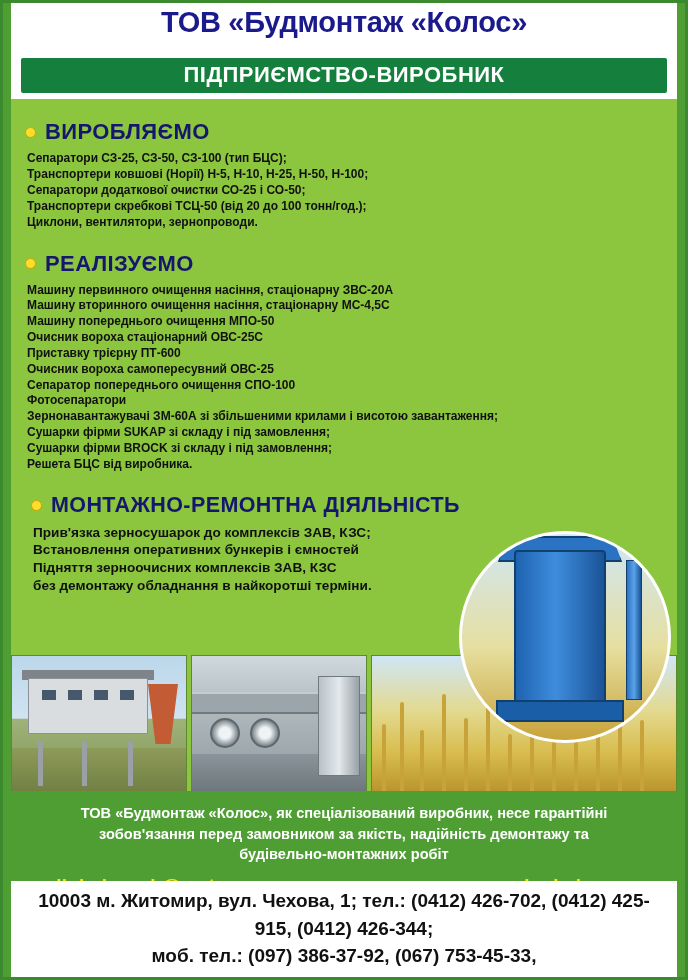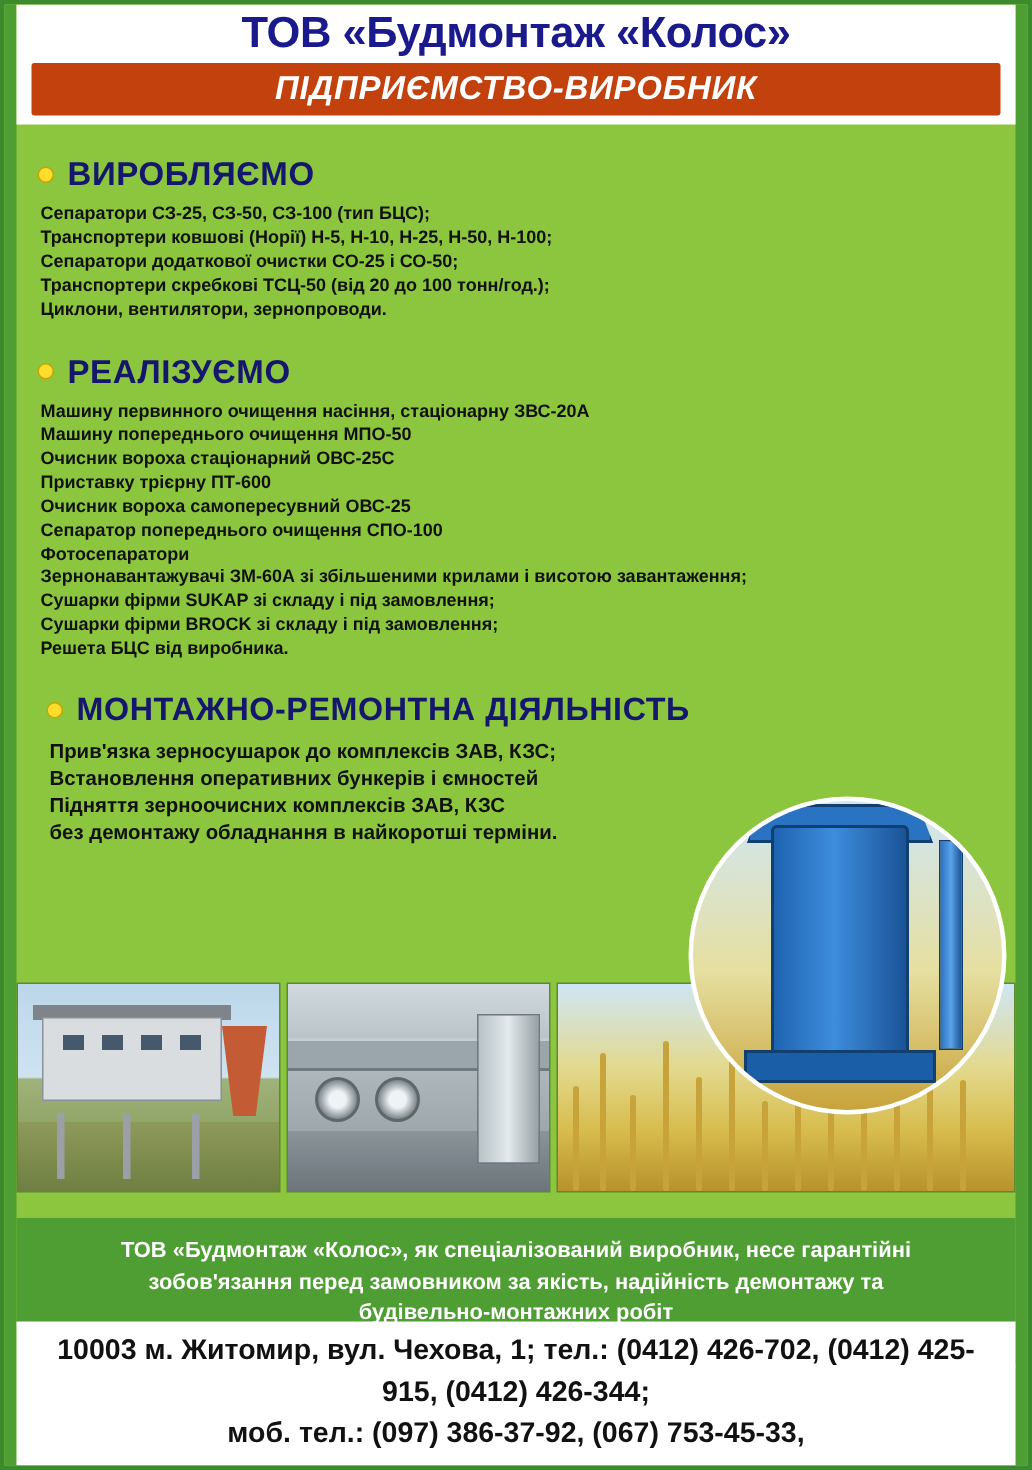--- a/index.html
+++ b/index.html
@@ -41,25 +41,24 @@
   }
   .company-title {
     font-size: 29px;
     font-weight: bold;
     color: #1a1a8c;
     letter-spacing: -0.3px;
     line-height: 1.05;
     font-family: "Liberation Sans", sans-serif;
   }
   .subtitle-bar {
-    margin: 5px 10px 0;
-    background: #c2410c;
+    margin: 21px 10px 0;
+    background: #15803d;
     border-radius: 2px;
     padding: 4px 0 5px;
-    font-style: italic;
   }
   .subtitle {
     font-size: 22px;
     font-weight: bold;
     color: #ffffff;
     letter-spacing: 0.5px;
   }
 
   
   .section {
@@ -209,21 +208,21 @@
   .circle-photo .pipe {
     position: absolute; right: 26px; top: 26px; width: 16px; height: 140px;
     background: linear-gradient(90deg,#2a72c2,#5aa3e8,#1a5397);
     border: 1px solid #11406f;
   }
 
   
   .footer {
     position: absolute;
     left: 8px; right: 8px; bottom: 0;
-    height: 165px;
+    height: 186px;
     background: #4e9e33;
   }
   .guarantee {
     padding: 12px 18px 0;
     text-align: center;
     color: #ffffff;
     font-size: 14.6px;
     font-weight: bold;
     line-height: 1.42;
   }
@@ -283,20 +282,21 @@
       </div>
     </div>
 
     <div class="section">
       <div class="sec-head">
         <span class="bullet-dot"></span>
         <span class="sec-title">РЕАЛІЗУЄМО</span>
       </div>
       <div class="lines">
         <div class="line">Машину первинного очищення насіння, стаціонарну ЗВС-20А</div>
+        <div class="line">Машину вторинного очищення насіння, стаціонарну МС-4,5С</div>
         <div class="line">Машину попереднього очищення МПО-50</div>
         <div class="line">Очисник вороха стаціонарний ОВС-25С</div>
         <div class="line">Приставку трієрну ПТ-600</div>
         <div class="line">Очисник вороха самопересувний ОВС-25</div>
         <div class="line">Сепаратор попереднього очищення СПО-100</div>
         <div class="line">Фотосепаратори</div>
         <div class="line">Зернонавантажувачі ЗМ-60А зі збільшеними крилами і висотою завантаження;</div>
         <div class="line">Сушарки фірми SUKAP зі складу і під замовлення;</div>
         <div class="line">Сушарки фірми BROCK зі складу і під замовлення;</div>
         <div class="line">Решета БЦС від виробника.</div>

